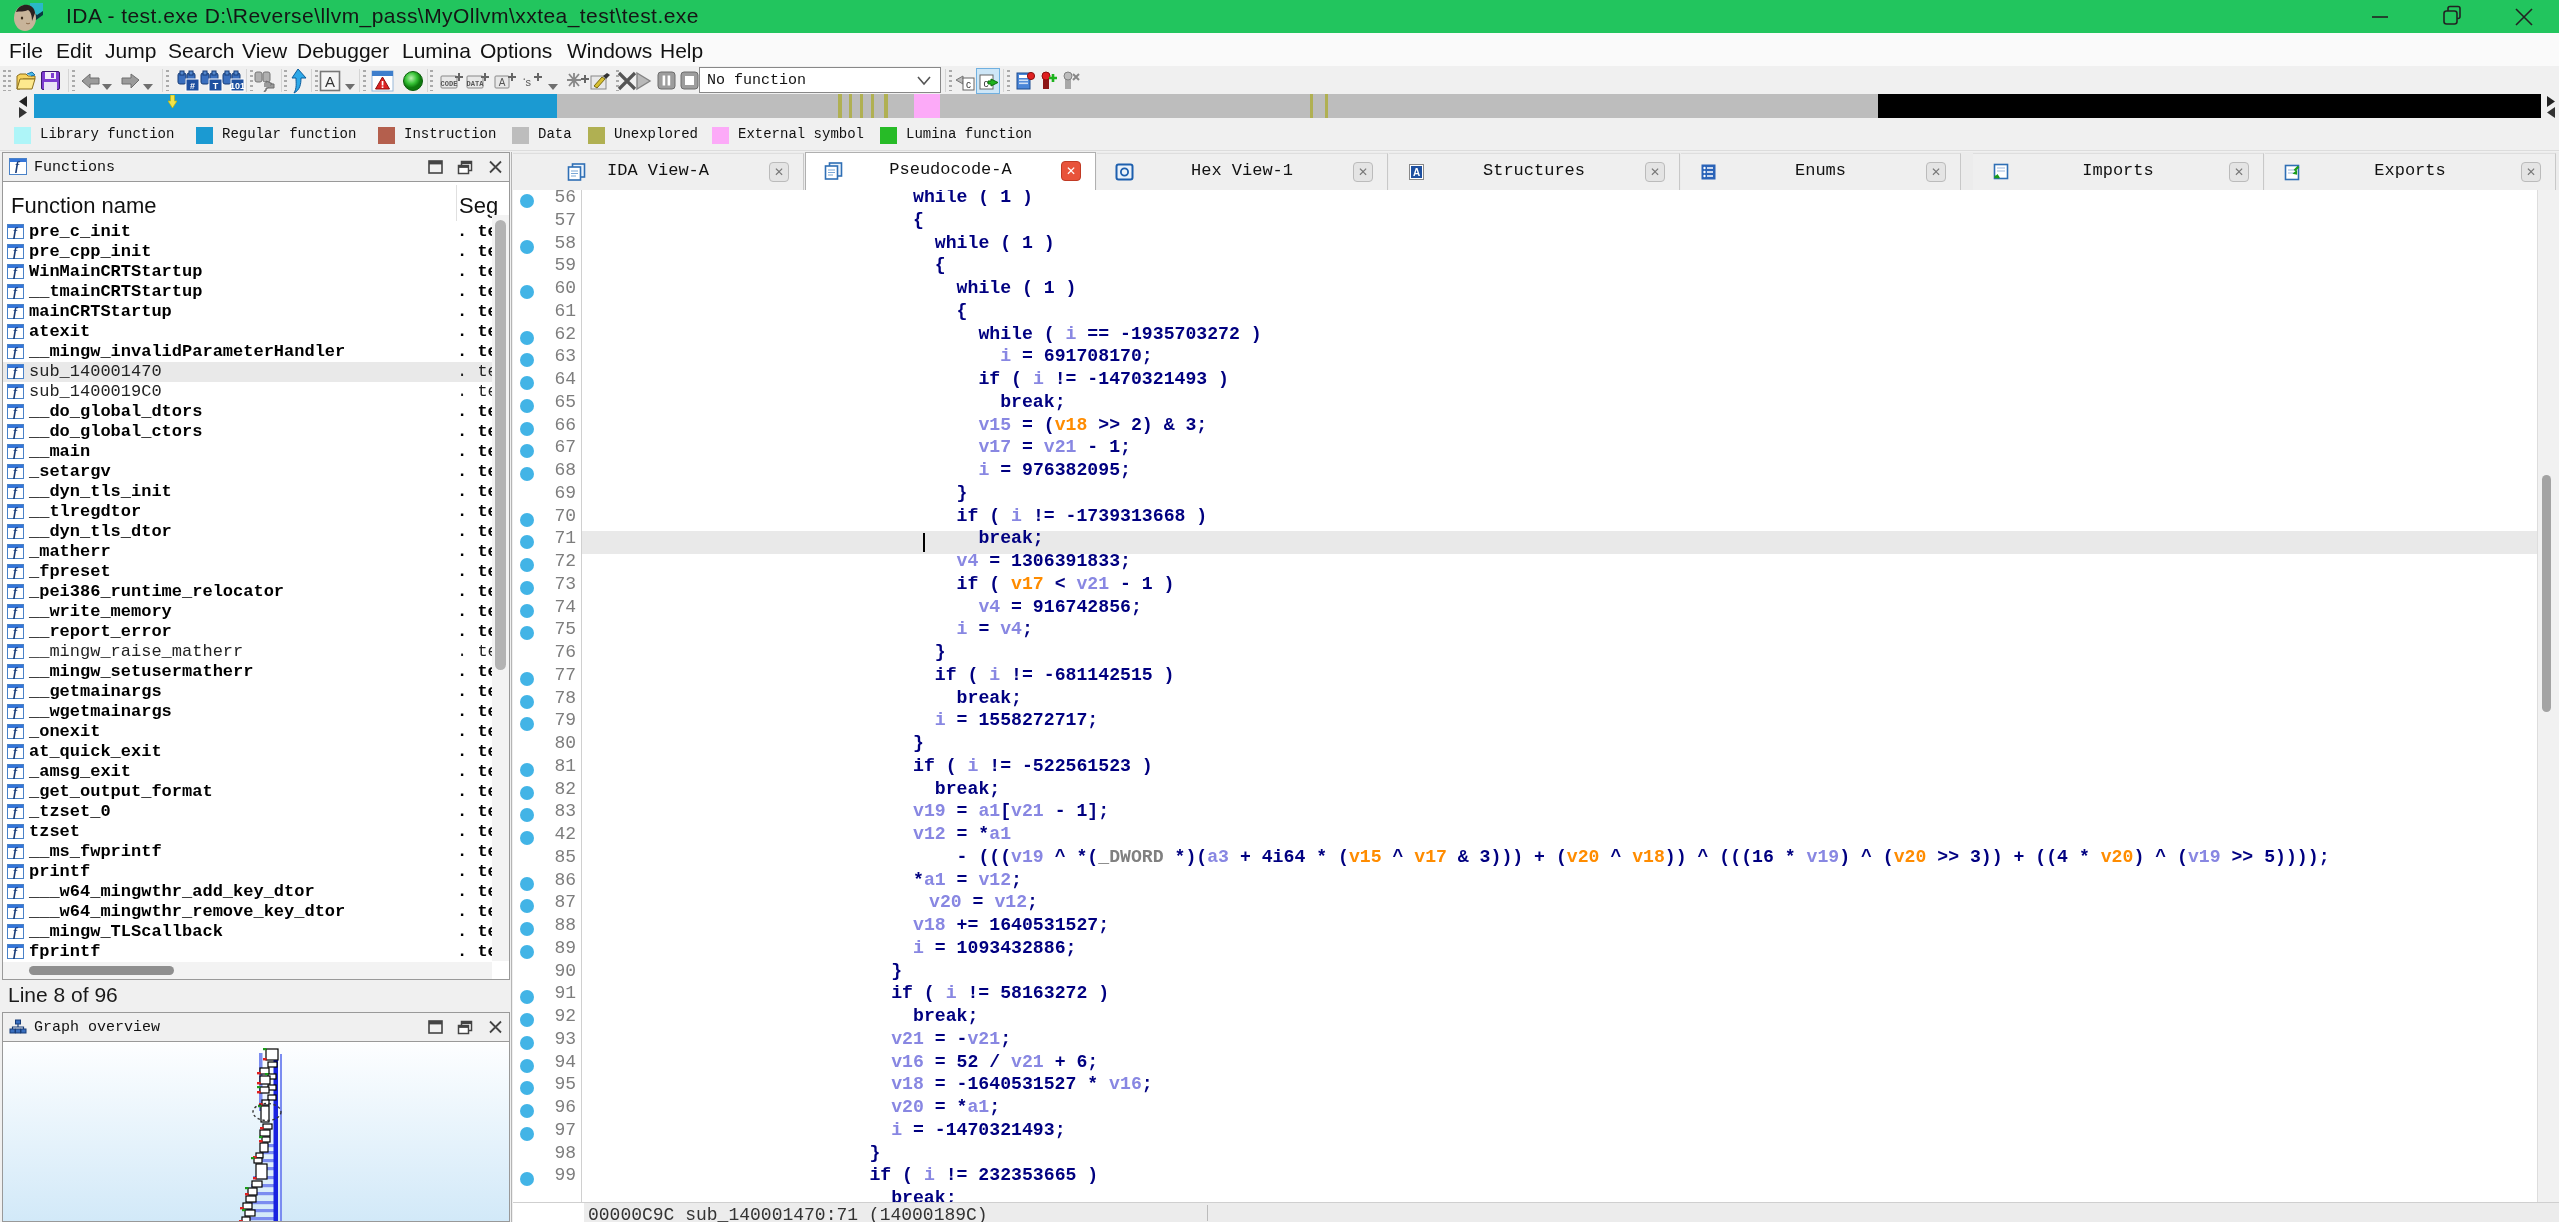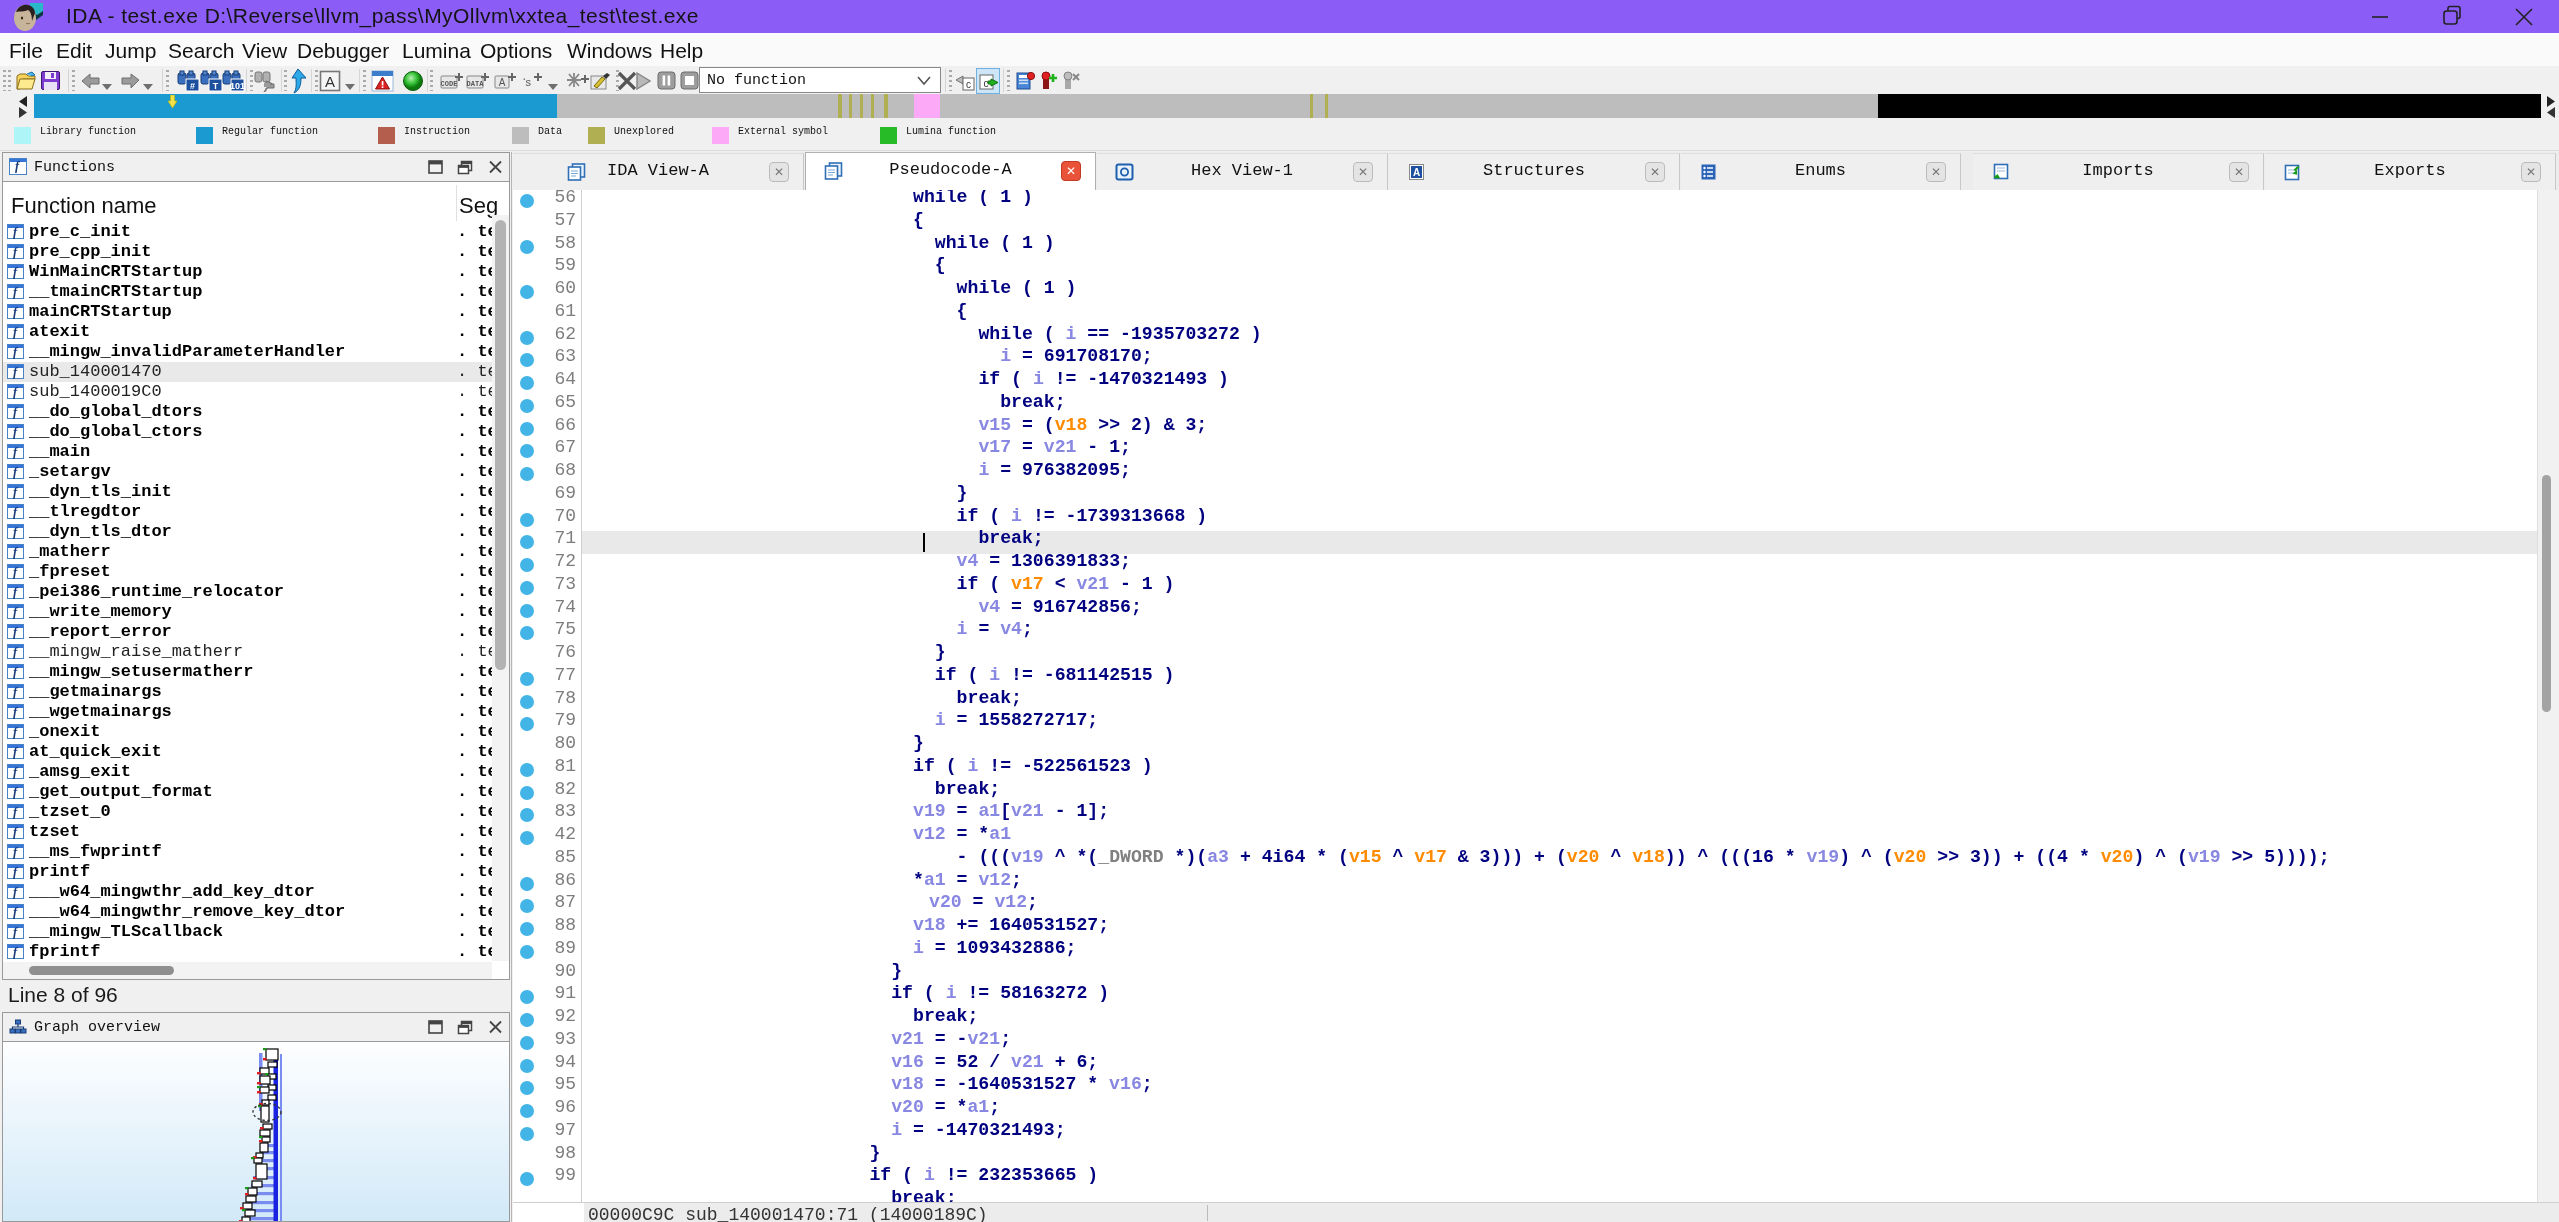--- a/index.html
+++ b/index.html
@@ -1,18 +1,18 @@
 <!DOCTYPE html>
 <html><head><meta charset="utf-8"><style>
 * {margin:0;padding:0;box-sizing:border-box}
 html,body {width:2559px;height:1222px;overflow:hidden;background:#f0f0f0;
  font-family:"Liberation Sans",sans-serif;position:relative}
 .abs {position:absolute}
 
-#titlebar {position:absolute;left:0;top:0;width:2559px;height:33px;background:#8b5cf6}
+#titlebar {position:absolute;left:0;top:0;width:2559px;height:33px;background:#22c55e}
 #title {position:absolute;left:66px;top:4px;font-size:21px;letter-spacing:0.45px;color:#151515}
 
 #menubar {position:absolute;left:0;top:33px;width:2559px;height:33px;background:#fafafa}
 .mi {position:absolute;top:6px;font-size:21px;color:#111}
 
 #toolbar {position:absolute;left:0;top:66px;width:2559px;height:29px;background:#f0f0f0;border-bottom:1px solid #e3e3e3}
 .tbi {position:absolute}
 .grip {position:absolute;top:4px;width:3px;height:21px;background-image:repeating-linear-gradient(#aaa 0 2px,transparent 2px 5px)}
 .tsep {position:absolute;top:3px;width:1px;height:23px;background:#d5d5d5}
 .combo {position:absolute;left:699px;top:1px;width:242px;height:26px;background:#fff;border:1px solid #888;font-family:"Liberation Mono",monospace;font-size:15px;color:#111}
@@ -21,21 +21,21 @@
 .hl {background:#cde6f7;border:1px solid #70b0e0}
 
 #navband {position:absolute;left:0;top:94px;width:2559px;height:25px;background:#f0f0f0}
 #band {position:absolute;left:34px;top:0px;width:2507px;height:24px;background:#bdbdbd}
 .nseg {position:absolute;top:0;height:24px}
 .navarr {position:absolute}
 #ymark {position:absolute;left:168px;top:1px}
 
 #legend {position:absolute;left:0;top:120px;width:2559px;height:31px;background:#f0f0f0;border-bottom:1px solid #dcdcdc}
 .sw {position:absolute;top:7px;width:17px;height:17px}
-.lt {position:absolute;top:6px;font-family:"Liberation Mono",monospace;font-size:10px;color:#111}
+.lt {position:absolute;top:6px;font-family:"Liberation Mono",monospace;font-size:14px;color:#111}
 
 #fpanel {position:absolute;left:2px;top:152px;width:508px;height:828px;border:1px solid #999;background:#fff}
 #fptitle {position:absolute;left:0;top:0;width:506px;height:29px;background:#f0f0f0;border-bottom:1px solid #999}
 .ptext {position:absolute;left:31px;top:6px;font-family:"Liberation Mono",monospace;font-size:15px;color:#111}
 .fic {position:absolute;left:4px;top:2px;width:17px;height:15px;background:linear-gradient(#3575d8 0 3px,#fff 3px);border:1px solid #4a82c8}
 .fic i {position:absolute;left:5px;top:1px;font-family:"Liberation Serif",serif;font-size:12.5px;font-weight:bold;color:#1a3c78;line-height:12px}
 .fic.big {left:6px;top:5px;width:18px;height:17px}
 .pb {position:absolute;top:7px}
 #fhead {position:absolute;left:8px;top:40px;font-size:22px;color:#111}
 #fseg {position:absolute;left:456px;top:40px;font-size:22px;color:#111}

